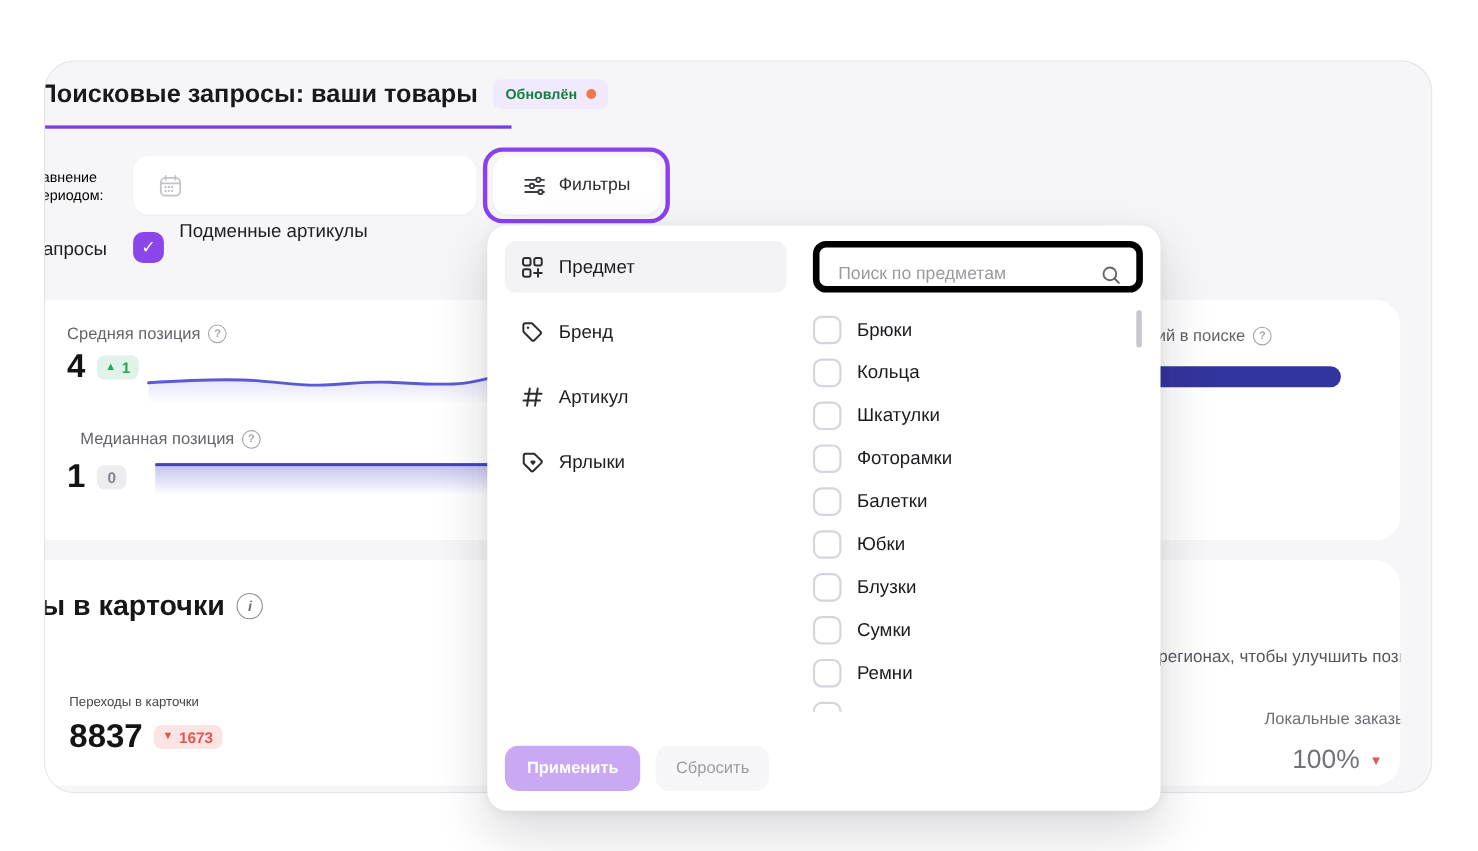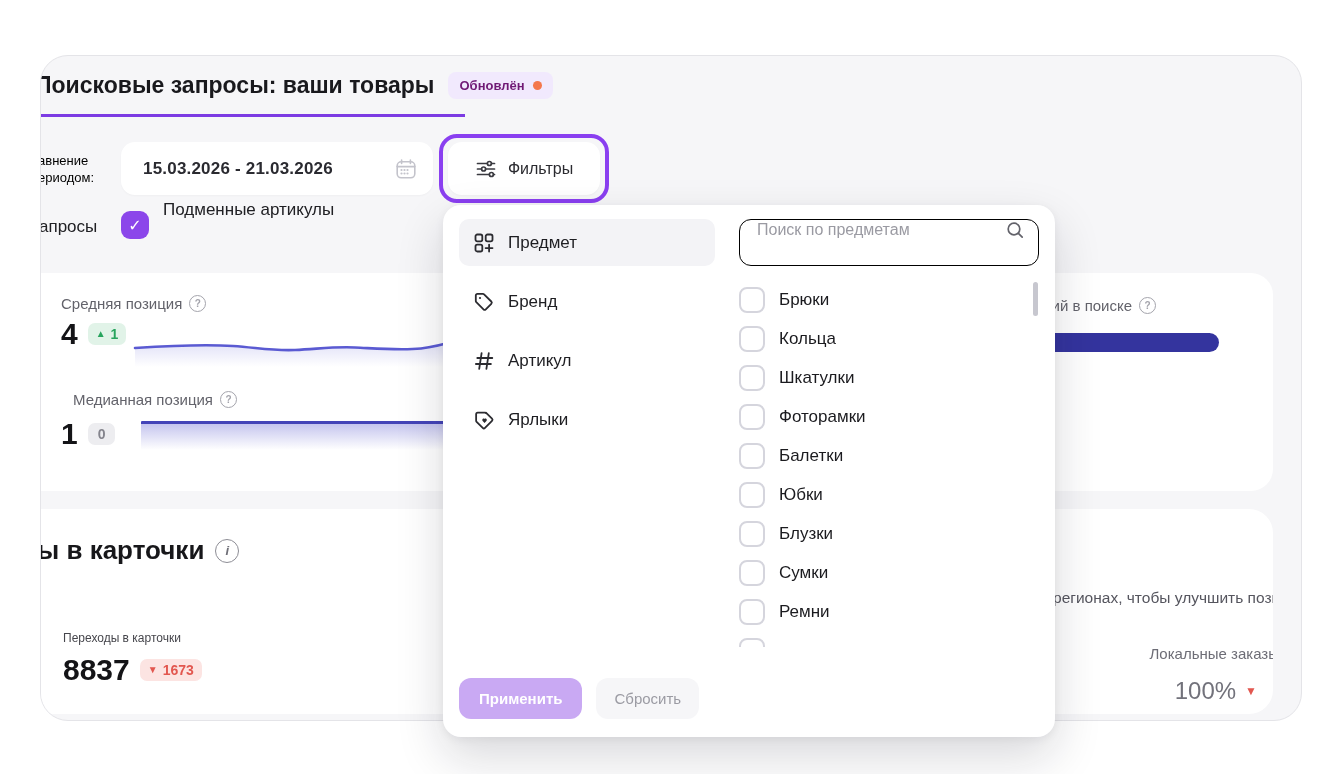--- a/index.html
+++ b/index.html
@@ -14,21 +14,21 @@
   .card{
     position:absolute;left:40px;top:55px;width:1262px;height:666px;
     background:#f6f6f8;border:1px solid #e4e4e8;border-radius:28px;
     overflow:hidden;box-sizing:border-box;
   }
   .page-title{
     position:absolute;left:-6px;top:16px;display:flex;align-items:center;gap:14px;
     font-size:23px;font-weight:700;color:#19191d;white-space:nowrap;
   }
   .updated-badge{
-    background:#f1e9fd;color:#701a75;font-size:13px;font-weight:700;
+    background:#f1e9fd;color:#15803d;font-size:13px;font-weight:700;
     border-radius:8px;padding:6px 11px;display:inline-flex;align-items:center;gap:8px;
   }
   .orange-dot{width:9px;height:9px;border-radius:50%;background:#f4774b;}
   .tab-underline{position:absolute;left:0;top:58px;width:424px;height:3px;background:#7c3be3;}
 
   
   .compare-label{position:absolute;left:-3px;top:96px;font-size:13px;line-height:17px;color:#000000;}
   .date-field{
     position:absolute;left:80px;top:86px;width:312px;height:53px;background:#fff;
     border-radius:14px;display:flex;align-items:center;padding:0 15px 0 22px;box-sizing:border-box;
@@ -107,22 +107,22 @@
   }
   .nav-col{width:256px;flex:none;display:flex;flex-direction:column;gap:12px;}
   .nav-item{
     height:47px;flex:none;display:flex;align-items:center;gap:13px;padding:0 14px;
     border-radius:10px;font-size:17px;font-weight:500;color:#1e1e22;box-sizing:border-box;
   }
   .nav-item.selected{background:#f3f3f6;}
   .nav-item .nicon{color:#2b2b30;flex:none;}
   .content-col{flex:1;display:flex;flex-direction:column;padding-bottom:76px;box-sizing:border-box;min-width:0;}
   .search-box{
-    height:47px;flex:none;border:1px solid #000000;border-radius:12px;background:#fff;
-    display:flex;align-items:flex-start;gap:8px;padding:0 13px 0 15px;box-sizing:border-box;
+    height:47px;flex:none;border:6px solid #000000;border-radius:12px;background:#fff;
+    display:flex;align-items:flex-end;gap:8px;padding:0 13px 0 15px;box-sizing:border-box;
   }
   .search-box input{
     flex:1;min-width:0;border:none;outline:none;background:transparent;
     font-size:16px;color:#1b1b1f;font-family:inherit;
   }
   .search-box input::placeholder{color:#9a9aa2;}
   .subject-list{position:relative;flex:1;margin-top:14px;overflow:hidden;}
   .subject-row{height:39px;display:flex;align-items:center;gap:14px;}
   .cbx{width:26px;height:26px;flex:none;border:2px solid #d5d5dd;border-radius:8px;background:#fff;box-sizing:border-box;}
   .subject-label{font-size:17px;font-weight:500;color:#1b1b1f;}
@@ -150,21 +150,20 @@
     </span>
   </div>
   <div class="tab-underline"></div>
 
   <div class="compare-label">
     <div>авнение</div>
     <div>ериодом:</div>
   </div>
 
   <div class="date-field">
-    <span class="date-text">15.03.2026 - 21.03.2026</span>
     <span>
       <svg width="24" height="24" viewBox="0 0 24 24" fill="none" stroke="#c3c3cb" stroke-width="1.6" stroke-linecap="round">
         <rect x="3.2" y="4.8" width="17.6" height="16" rx="4"></rect>
         <path d="M3.2 9.6h17.6M7.6 3v3.4M16.4 3v3.4"></path>
         <path d="M7.5 13h.01M10.5 13h.01M13.5 13h.01M7.5 16.5h.01M10.5 16.5h.01M13.5 16.5h.01" stroke-width="2.2"></path>
       </svg>
     </span>
   </div>
 
   <div class="filters-btn">

